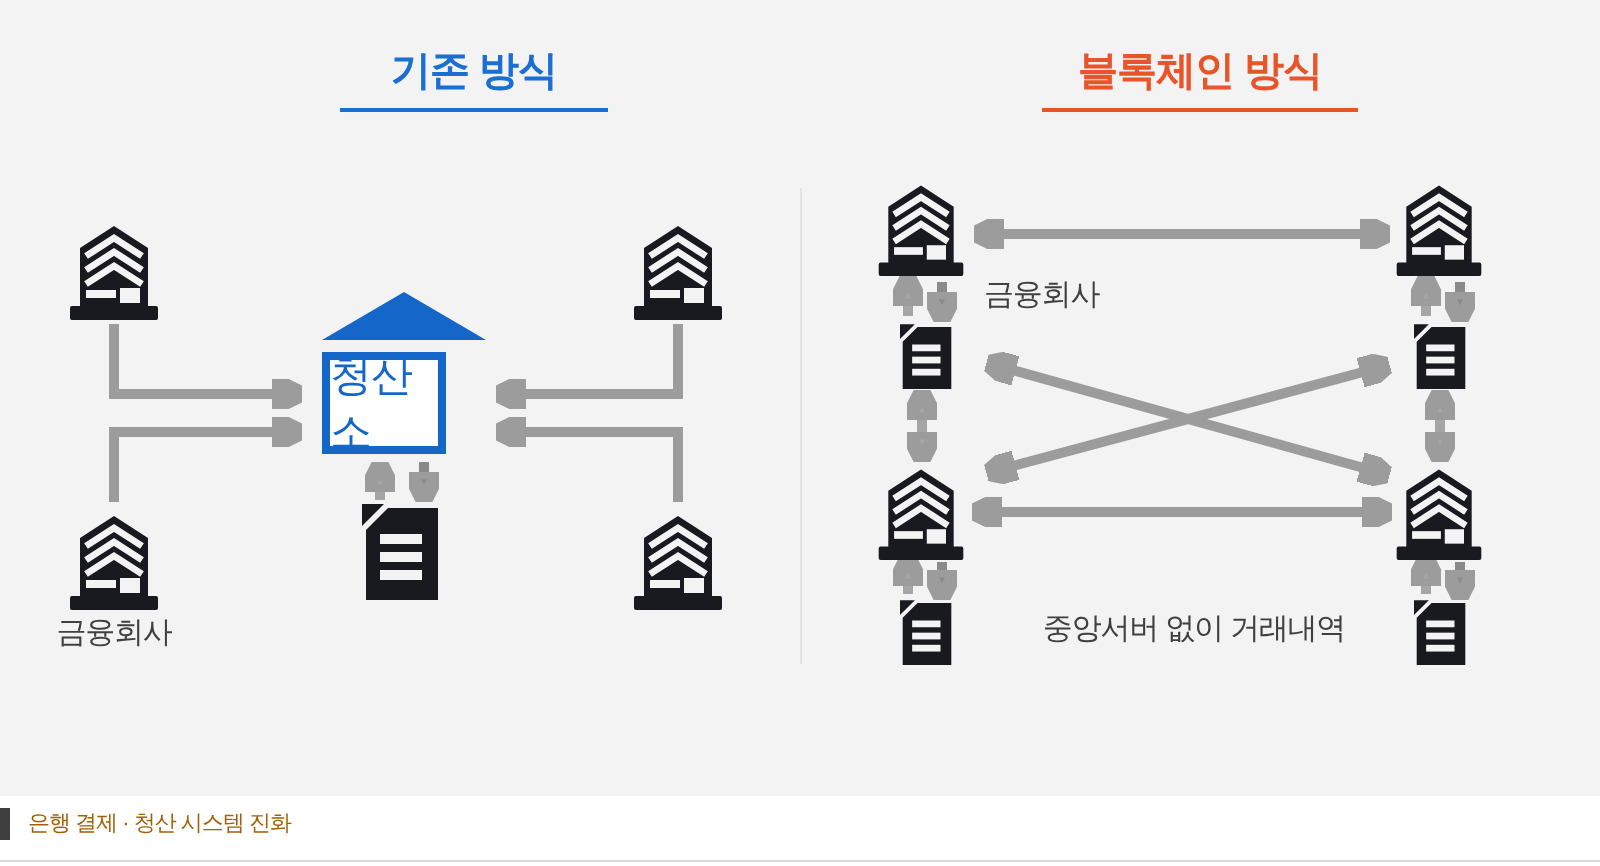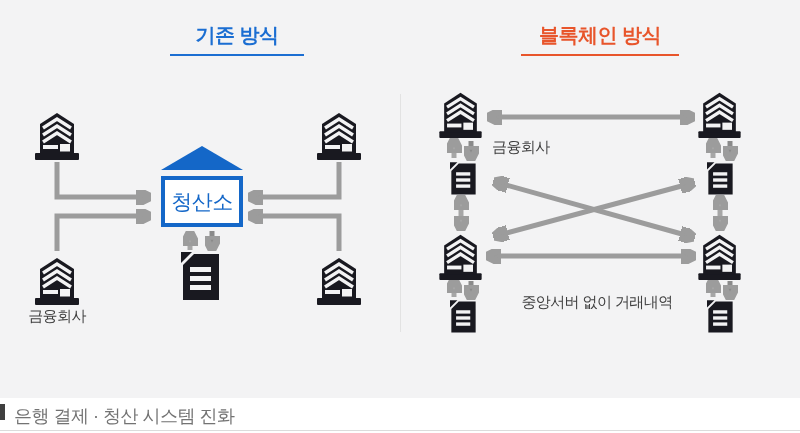--- a/index.html
+++ b/index.html
@@ -17,30 +17,30 @@
   svg.arrows { position:absolute; left:0; top:0; }
   svg.arrows path { fill:none; stroke:#9c9c9c; stroke-width:5; }
   svg.arrows path.lt { stroke:#a6a6a6; }
   svg.arrows path.dk { stroke:#8a8a8a; }
 
   .icon { position:absolute; color:#191920; }
 
   .clearinghouse { position:absolute; left:161px; top:146px; width:82px; }
   .roof { width:0; height:0; border-left:41px solid transparent; border-right:41px solid transparent;
           border-bottom:24px solid #1467c8; margin-bottom:6px; }
-  .ch-box { width:82px; height:51px; background:#fff; border:4px solid #1467c8;
+  .ch-box { width:62px; height:51px; background:#fff; border:4px solid #1467c8;
             display:flex; align-items:center; justify-content:center;
             color:#1467c8; font-size:21px; letter-spacing:-0.5px; }
 
   .lbl { position:absolute; font-size:15px; color:#404040; letter-spacing:-0.6px; white-space:nowrap; }
   .lbl.ctr { text-align:center; }
 
   .footer-caption { position:absolute; left:0; top:402px; width:800px; height:20px; background:#fff; }
   .cap-bar { position:absolute; left:0; top:2px; width:5px; height:16px; background:#3f3f3f; }
-  .cap-text { position:absolute; left:14px; top:2px; font-size:18px; color:#737373; letter-spacing:-0.5px;text-align:right; }
+  .cap-text { position:absolute; left:14px; top:2px; font-size:11px; color:#a16207; letter-spacing:-0.5px;text-align:right; }
   .bottom-line { position:absolute; left:0; top:430px; width:800px; height:1px; background:#dcdcdc; }
 </style>
 </head>
 <body>
 
 <svg width="0" height="0" style="position:absolute" aria-hidden="true">
   <defs>
     <symbol id="sym-building" viewBox="0 0 48 52">
       <rect x="2" y="45" width="44" height="7" rx="1" fill="currentColor"></rect>
       <polygon points="7,46 7,16 24,5 41,16 41,46" fill="currentColor"></polygon>
@@ -153,21 +153,21 @@
         <use href="#sym-doc"></use>
       </svg>
     <svg class="icon" style="left:450px;top:300px" width="27" height="34">
         <use href="#sym-doc"></use>
       </svg>
     <svg class="icon" style="left:707px;top:300px" width="27" height="34">
         <use href="#sym-doc"></use>
       </svg>
 
     <div class="lbl" style="left:492px;top:138px">금융회사</div>
-    <div class="lbl ctr" style="left:516px;top:293px;width:162px">중앙서버 없이 거래내역</div>
+    <div class="lbl ctr" style="left:516px;top:305px;width:162px">중앙서버 없이 거래내역</div>
   </div>
 
   <div class="footer-caption">
     <div class="cap-bar"></div>
     <div class="cap-text">은행 결제 · 청산 시스템 진화</div>
   </div>
   <div class="bottom-line"></div>
 </div>
 
 </body></html>

